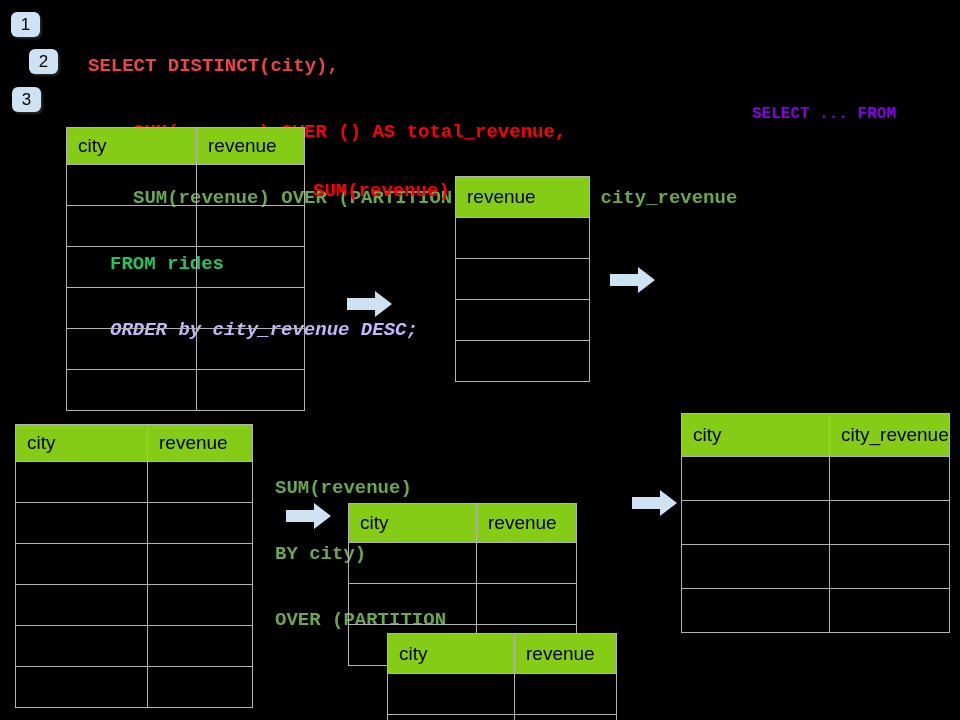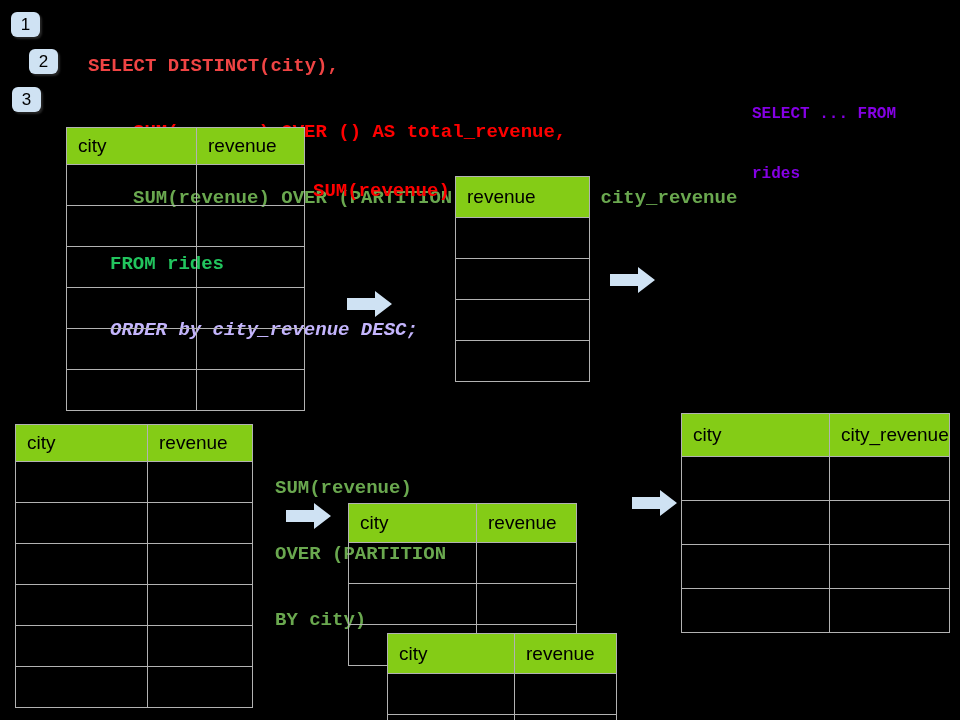--- a/index.html
+++ b/index.html
@@ -63,31 +63,30 @@
   <div id="code" class="mono">
     <div class="ind-a" style="color: #ef4444;">SELECT DISTINCT(city),</div>
     <div class="ind-b" style="color: rgb(255, 0, 0);">SUM(revenue) OVER () AS total_revenue,</div>
     <div class="ind-b" style="color: rgb(106, 168, 79);">SUM(revenue) OVER (PARTITION BY city) as city_revenue</div>
     <div class="ind-c" style="color: #22c55e;">FROM rides</div>
     <div class="ind-c" style="color: #c4b5fd; font-style: italic;">ORDER by city_revenue DESC;</div>
   </div>
 
   <div id="side-note" class="mono">
     <div style="color: rgb(133, 0, 229); margin-top: 28px;">SELECT ... FROM</div>
-    <div style="color: rgb(133, 0, 229);">rides</div>
   </div>
 
   <div id="ann-total" class="mono">
     <div style="color: rgb(255, 0, 0);">SUM(revenue)</div>
   </div>
 
   <div id="ann-partition" class="mono">
     <div style="color: rgb(106, 168, 79);">SUM(revenue)</div>
+    <div style="color: rgb(106, 168, 79);">BY city)</div>
     <div style="color: rgb(106, 168, 79);">OVER (PARTITION</div>
-    <div style="color: rgb(106, 168, 79);">BY city)</div>
   </div>
 
   <div class="dtable" id="table-a">
       <table>
         <thead>
           <tr>
             <th>city</th>
             <th>revenue</th>
           </tr>
         </thead>

